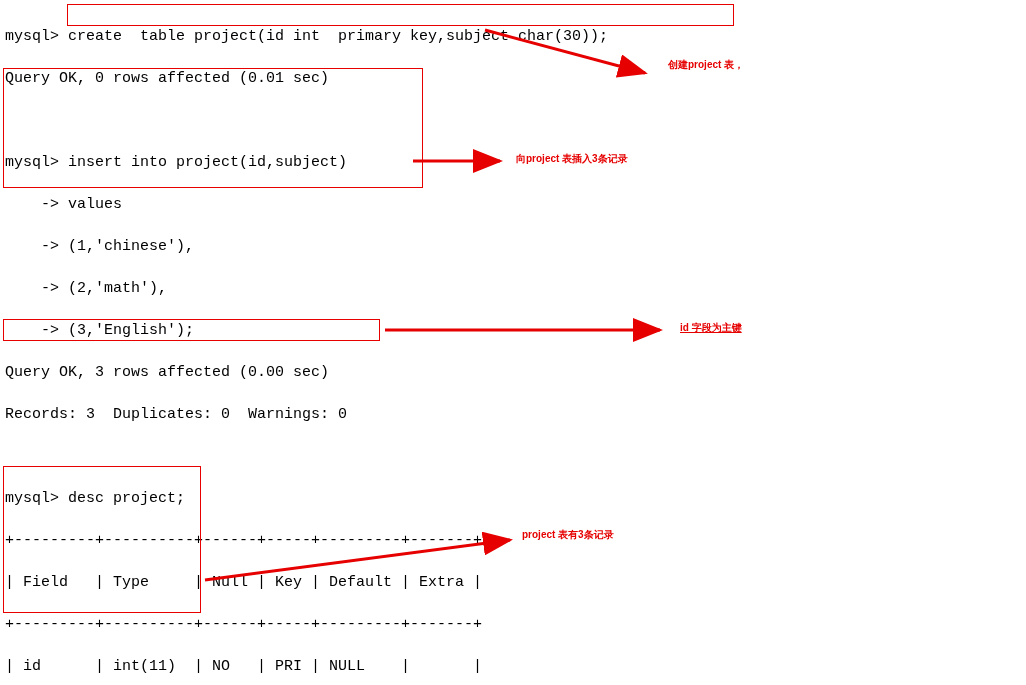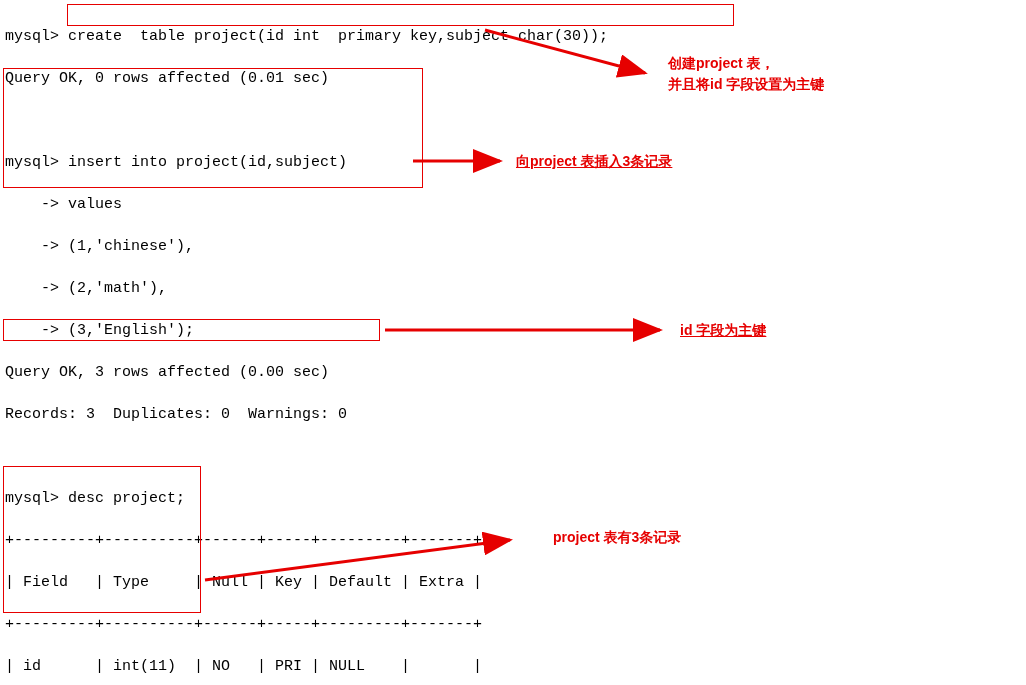--- a/index.html
+++ b/index.html
@@ -23,21 +23,21 @@
     }
     .redbox {
       position: absolute;
       border: 1px solid #e60000;
       pointer-events: none;
     }
     .annotation {
       color: #e60000;
       font-family: "Microsoft YaHei", sans-serif;
       font-weight: bold;
-      font-size: 14px;
+      font-size: 10px;
       white-space: nowrap;
     }
     .arrow {
       position: absolute;
       pointer-events: none;
     }
     .ann-abs {
       position: absolute;
     }
   </style>
@@ -112,20 +112,19 @@
   <defs>
     <marker id="ah4" markerWidth="10" markerHeight="8" refX="9" refY="4" orient="auto">
       <polygon points="0 0, 10 4, 0 8" fill="#e60000"></polygon>
     </marker>
   </defs>
   <line x1="5" y1="48" x2="310" y2="8" stroke="#e60000" stroke-width="3" marker-end="url(#ah4)"></line>
 </svg>
 
 <div class="ann-abs" style="left:668px; top:54px;">
   <span class="annotation">创建project 表，</span><br>
-  <span class="annotation">并且将id 字段设置为主键</span>
 </div>
 
-<div class="ann-abs annotation" style="left:516px; top:152px;text-decoration:underline;">向project 表插入3条记录</div>
+<div class="ann-abs annotation" style="left:516px; top:152px;">向project 表插入3条记录</div>
 
 <div class="ann-abs annotation" style="left:680px; top:321px;text-decoration:underline;">id 字段为主键</div>
 
-<div class="ann-abs annotation" style="left:522px; top:528px;margin-left:31px;">project 表有3条记录</div>
+<div class="ann-abs annotation" style="left:522px; top:528px;">project 表有3条记录</div>
 
 </body></html>

